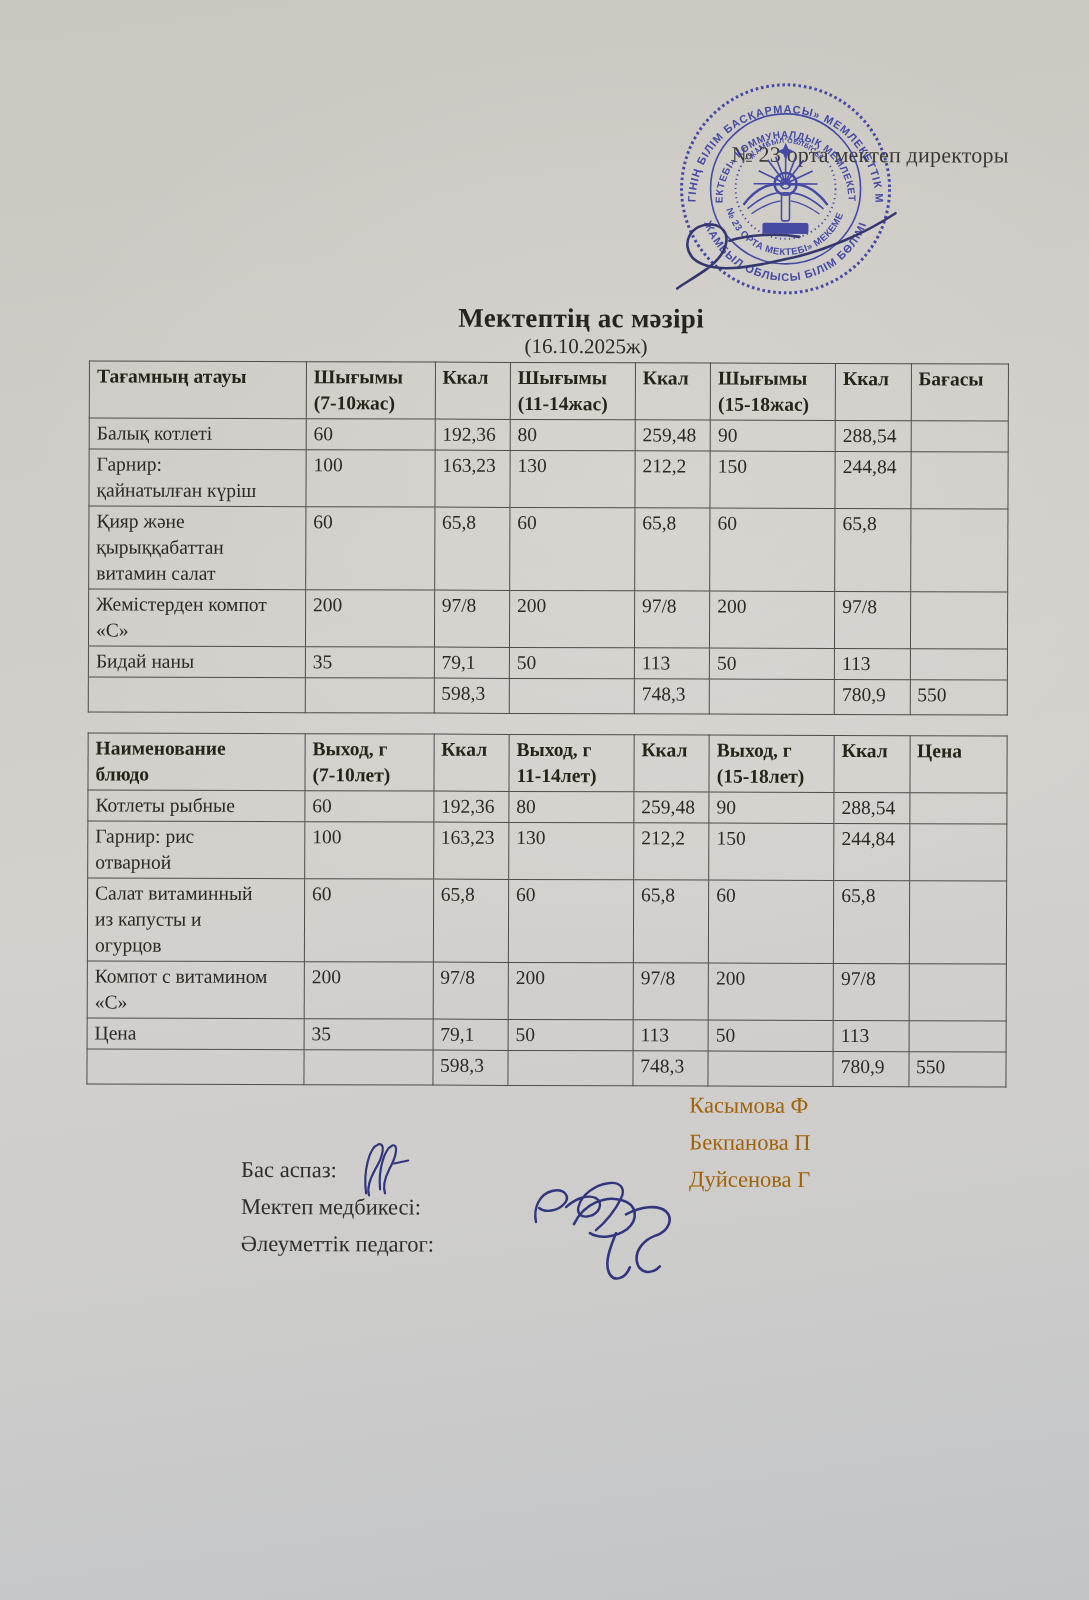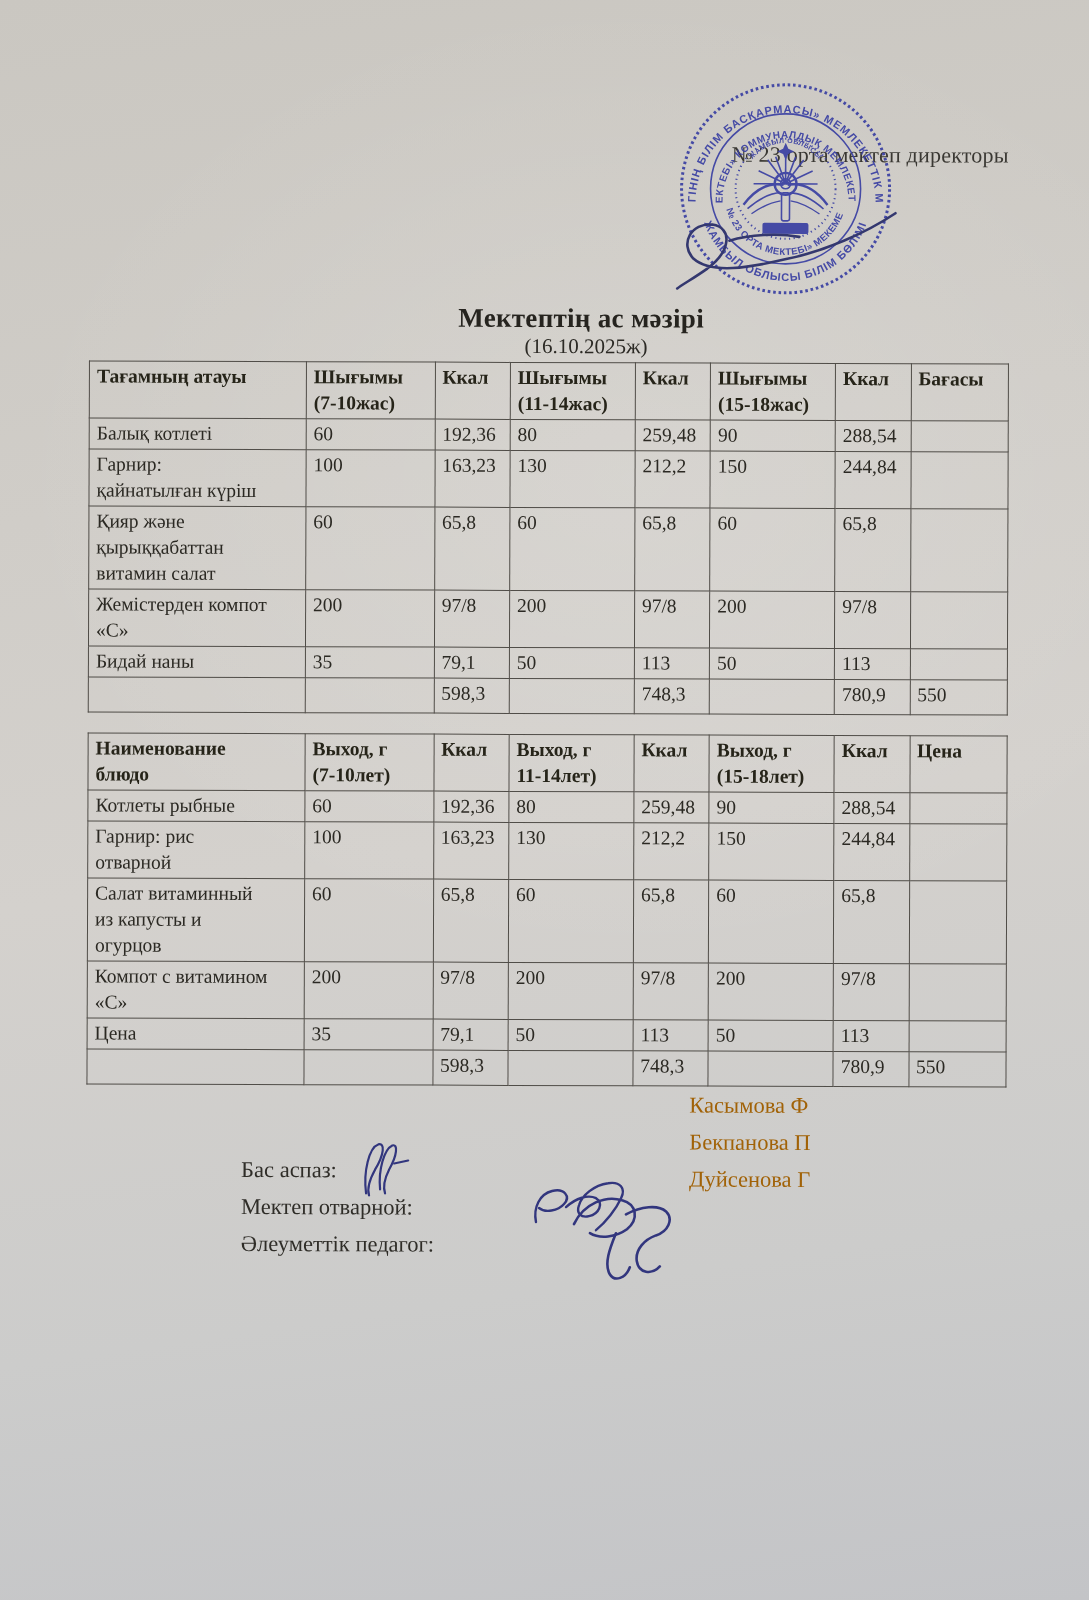--- a/index.html
+++ b/index.html
@@ -305,21 +305,21 @@
           <td>748,3</td>
           <td></td>
           <td>780,9</td>
           <td>550</td>
         </tr>
       </tbody>
     </table>
 
   <div class="sig-labels">
     <div>Бас аспаз:</div>
-    <div>Мектеп отварной:</div>
+    <div>Мектеп медбикесі:</div>
     <div>Әлеуметтік педагог:</div>
   </div>
 
   <svg class="sig-chef" width="70" height="62" viewBox="0 0 70 62">
     <g fill="none" stroke="#32367e" stroke-width="2.2" stroke-linecap="round">
       <path d="M22 56 C 19 34, 25 10, 34 7 C 41 5, 40 17, 31 32 C 25 43, 23 52, 25 58"></path>
       <path d="M36 52 C 34 32, 40 12, 48 8 C 54 6, 53 18, 45 32 C 40 42, 39 50, 41 56"></path>
       <path d="M50 26 L 64 23"></path>
     </g>
   </svg>

